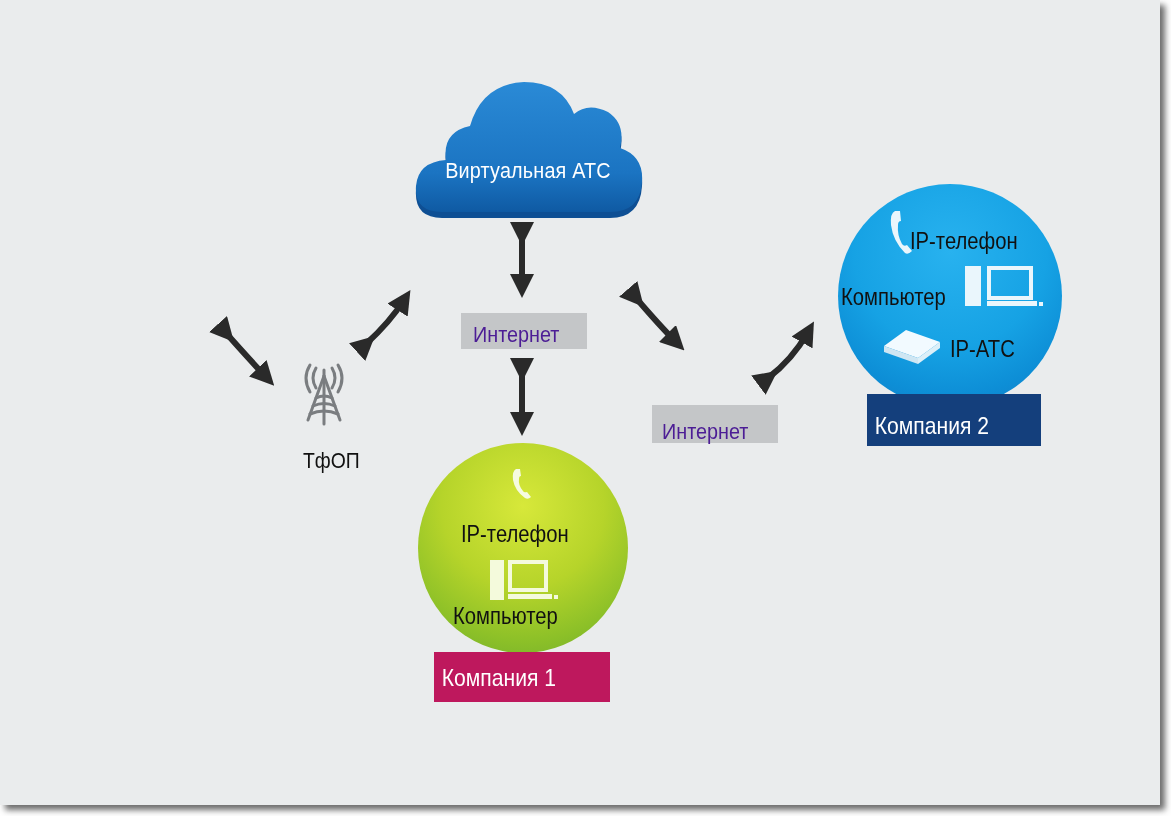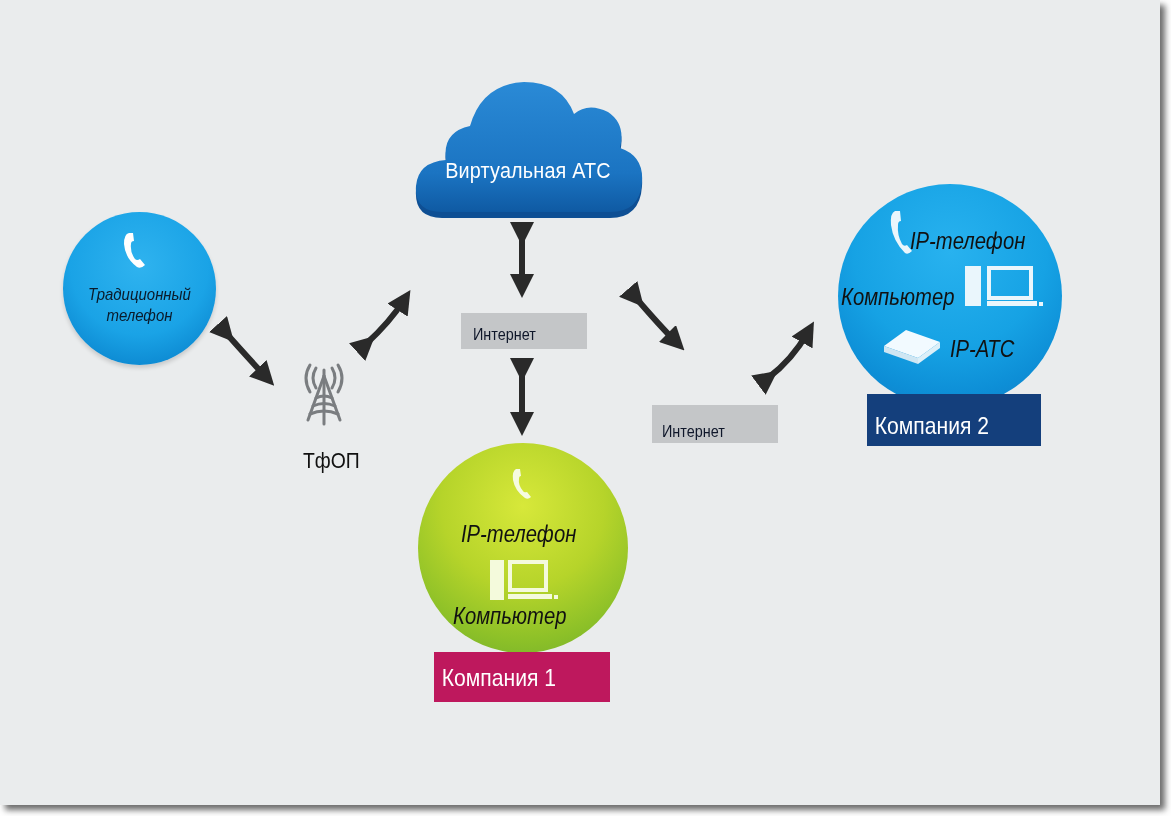--- a/index.html
+++ b/index.html
@@ -14,21 +14,21 @@
     box-shadow: 5px 5px 6px rgba(60,60,60,0.75);
   }
   .abs { position: absolute; }
   .cloud { left: 412px; top: 78px; width: 232px; height: 150px; }
   .cloud-label {
     position: absolute; left: 0; top: 80px; width: 232px; text-align: center;
     color: #fff; font-size: 22px; letter-spacing: 0.2px;
     transform: scaleX(0.9);
   }
   .circle {
-    position: absolute; border-radius: 50%; font-style: italic;
+    position: absolute; border-radius: 50%;
   }
   .c-trad {
     left: 63px; top: 212px; width: 153px; height: 153px;
     background: radial-gradient(circle at 50% 35%, #2fb3ef 0%, #1aa3e6 55%, #0b86cf 85%, #0a74bd 100%);
     box-shadow: 0 3px 4px rgba(0,0,0,0.15);
   }
   .c-trad .lbl {
     position: absolute; left: 0; width: 153px; text-align: center;
     font-size: 17px; color: #0a1a2a; line-height: 21px; top: 72px;
     transform: scaleX(0.88);
@@ -42,21 +42,21 @@
     background: radial-gradient(circle at 50% 30%, #d7e83a 0%, #b6d42a 45%, #8cc028 75%, #76b02c 92%, #a6cf3a 100%);
   }
   .txt { position: absolute; color: #111; white-space: nowrap; transform-origin: left center; transform: scaleX(0.88); }
   .badge {
     position: absolute; color: #fff; text-align: left; font-size: 24px;
   }
   .badge span { display: inline-block; transform: scaleX(0.88); }
   .b-comp1 { left: 434px; top: 652px; width: 176px; height: 50px; line-height: 52px; background: #be185d; }
   .b-comp2 { left: 867px; top: 394px; width: 174px; height: 52px; line-height: 64px; background: #143f7c; }
   .inet {
-    position: absolute; background: #c4c6c8; color: #0f172a; font-size: 16px;
+    position: absolute; background: #c4c6c8; color: #4c1d95; font-size: 22px;
   }
   .inet span { display: inline-block; transform: scaleX(0.9); transform-origin: left center; }
   .i1 { left: 461px; top: 313px; width: 126px; height: 36px; line-height: 44px; padding-left: 12px; box-sizing: border-box; }
   .i2 { left: 652px; top: 405px; width: 126px; height: 38px; line-height: 54px; padding-left: 10px; box-sizing: border-box; }
   svg { overflow: visible; }
 </style>
 </head>
 <body>
 
 <div class="page">
@@ -69,29 +69,20 @@
           <stop offset="0.7" stop-color="#1b74c2"></stop>
           <stop offset="1" stop-color="#0f5aa3"></stop>
         </linearGradient>
       </defs>
       <path d="M30 140 Q2 140 4 112 Q6 88 34 86 Q30 58 58 52 Q70 10 112 8 Q150 8 162 40 Q176 28 196 38 Q214 50 208 74 Q232 82 230 108 Q228 140 198 140 Z" fill="#0e4f94"></path>
       <path d="M30 134 Q2 134 4 108 Q6 84 34 82 Q30 54 58 48 Q70 6 112 4 Q150 4 162 36 Q176 24 196 34 Q214 46 208 70 Q232 78 230 104 Q228 134 198 134 Z" fill="url(#cg)"></path>
     </svg>
     <div class="cloud-label">Виртуальная АТС</div>
   </div>
 
-  <div class="circle c-trad">
-    <svg class="abs" style="left:58px;top:18px" width="30" height="40" viewBox="0 0 30 40">
-      <path d="M8 3 Q3 4 3 14 Q4 28 16 37 Q20 39 24 35 L19 29 Q16 31 14 29 Q9 22 10 14 Q10 11 13 11 L12 3 Z" fill="#ffffff"></path>
-    </svg>
-    <div class="lbl">
-      <div>Традиционный</div>
-      <div>телефон</div>
-    </div>
-  </div>
 
   <svg class="abs" style="left:294px;top:362px" width="60" height="70" viewBox="0 0 60 70">
     <g stroke="#7a7d80" stroke-width="3" fill="none" stroke-linecap="round">
       <line x1="30" y1="8" x2="30" y2="62"></line>
       <line x1="30" y1="14" x2="14" y2="58"></line>
       <line x1="30" y1="14" x2="46" y2="58"></line>
       <path d="M22 36 Q30 32 38 36"></path>
       <path d="M19 44 Q30 39 41 44"></path>
       <path d="M16 52 Q30 46 44 52"></path>
       <path d="M22 6 Q16 16 22 26"></path>

